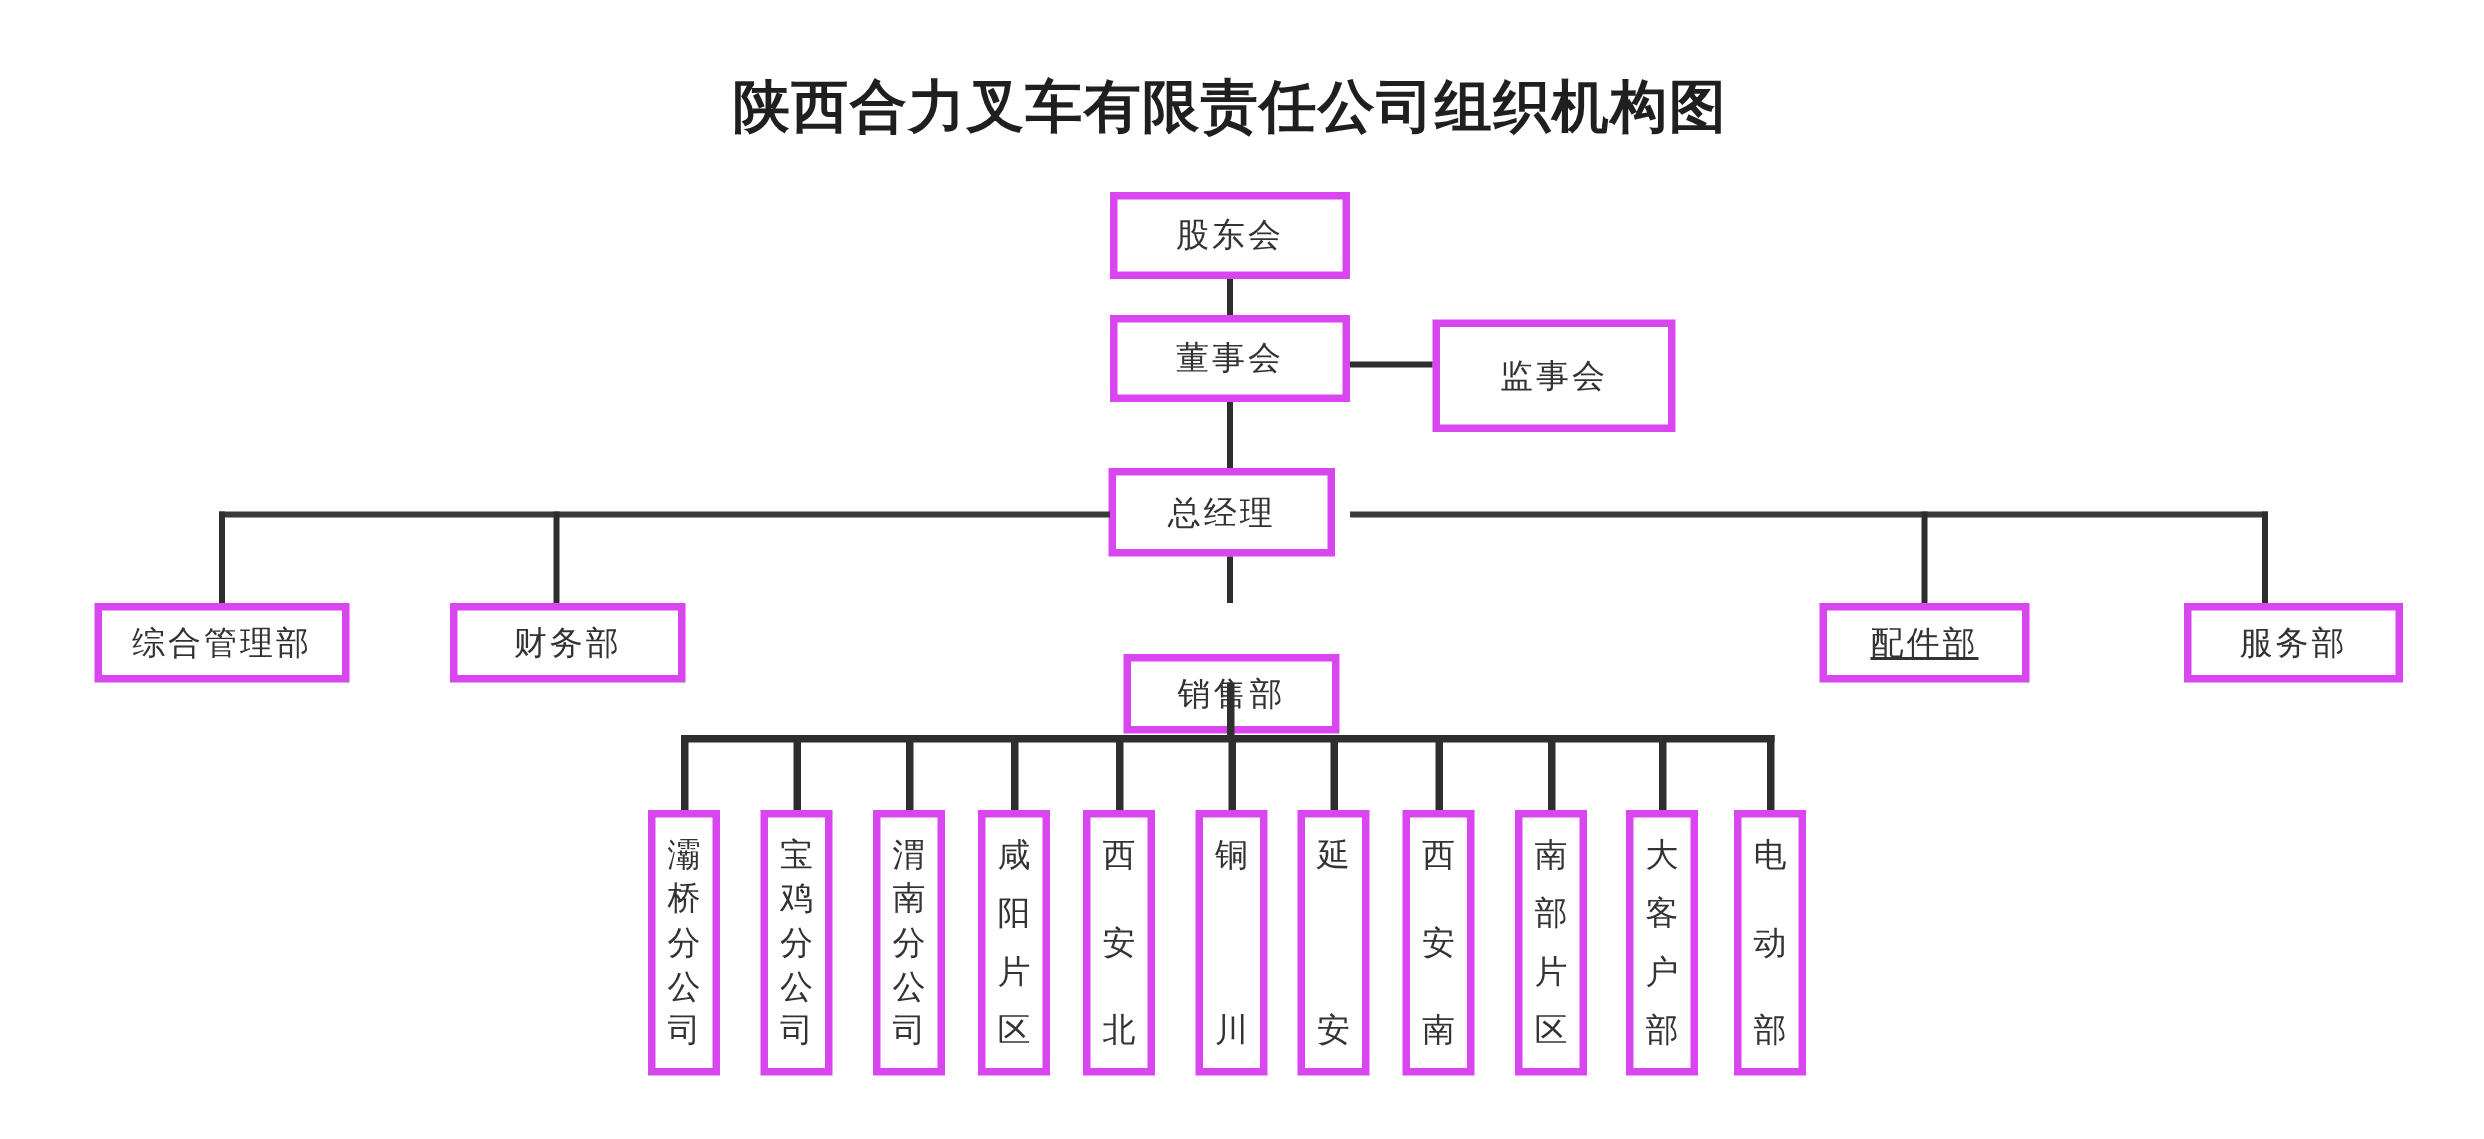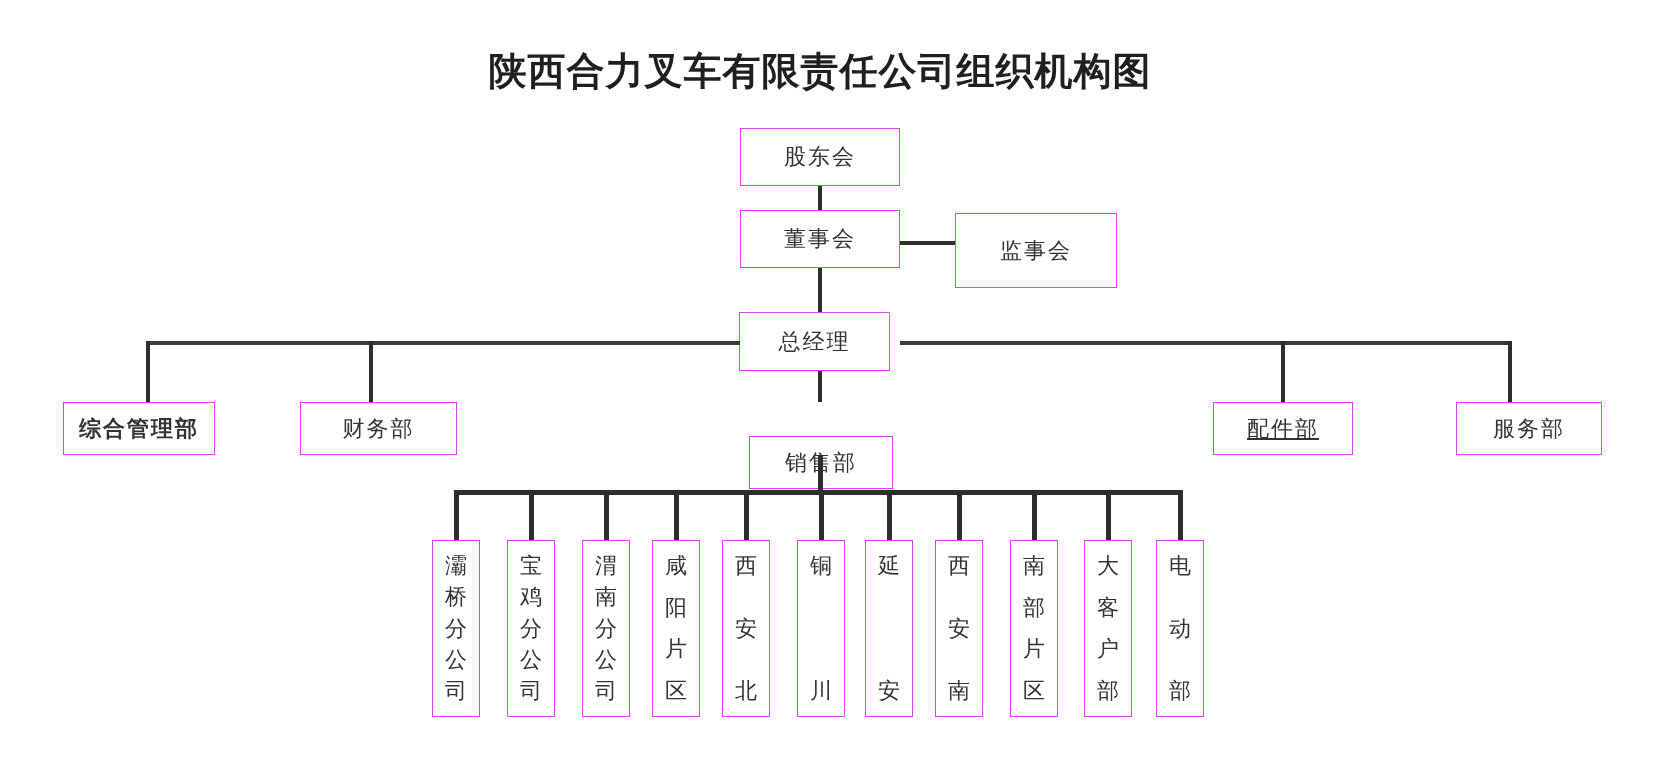--- a/index.html
+++ b/index.html
@@ -20,21 +20,21 @@
     font-family: Liberation Sans, sans-serif;
     font-weight: bold;
     font-size: 38px;
     color: #1f1f1f;
     letter-spacing: 1px;
     white-space: nowrap;
   }
   .node {
     position: absolute;
     box-sizing: border-box;
-    border: 1px solid #d946ef;
+    border: 5px solid #d946ef;
     background: #ffffff;
     display: flex;
     align-items: center;
     justify-content: center;
     font-size: 22px;
     color: #333333;
     letter-spacing: 2px;
     white-space: nowrap;
   }
   .vnode {
@@ -59,21 +59,21 @@
 
   <div class="title">陕西合力叉车有限责任公司组织机构图</div>
 
   <div class="node" style="left:740px; top:128px; width:160px; height:58px;">股东会</div>
 
   <div class="node" style="left:740px; top:210px; width:160px; height:58px;">董事会</div>
   <div class="node" style="left:955px; top:213px; width:162px; height:75px;">监事会</div>
 
   <div class="node" style="left:739px; top:312px; width:151px; height:59px;">总经理</div>
 
-  <div class="node" style="left:63px;   top:402px; width:152px; height:53px;font-weight:bold;">综合管理部</div>
+  <div class="node" style="left:63px;   top:402px; width:170px; height:53px;">综合管理部</div>
   <div class="node" style="left:300px;  top:402px; width:157px; height:53px;">财务部</div>
   <div class="node" style="left:749px;  top:402px; width:144px; height:53px;margin-top:34px;">销售部</div>
   <div class="node" style="left:1213px; top:402px; width:140px; height:53px;text-decoration:underline;">配件部</div>
   <div class="node" style="left:1456px; top:402px; width:146px; height:53px;">服务部</div>
 
   <div class="node vnode" style="left:432px;  top:540px; width:48px; height:177px;">
       <span>灞</span>
       <span>桥</span>
       <span>分</span>
       <span>公</span>

